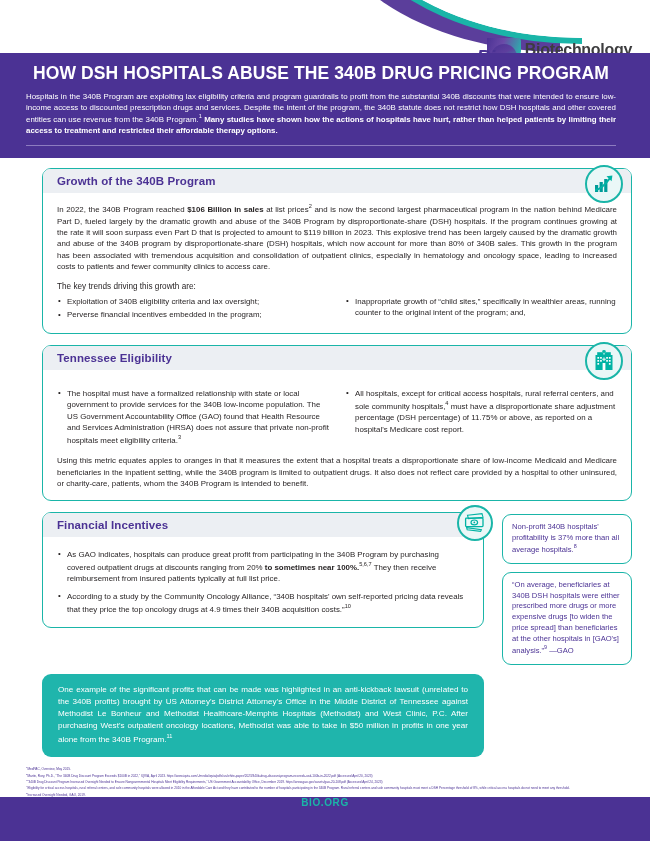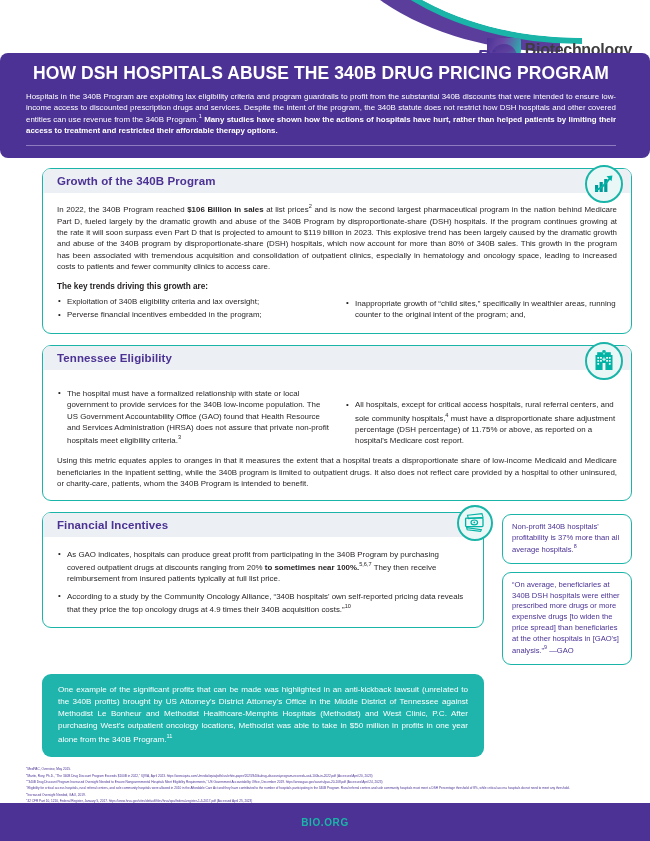--- a/index.html
+++ b/index.html
@@ -103,21 +103,20 @@
     font-weight: bold;
     color: #1ab5a8;
     letter-spacing: 0.1px;
     margin-top: 1px;
   }
 
   
   .header {
     background: #4b3294;
     padding: 10px 34px 12px 26px;
-    border-radius: 8px;
   }
   .header h1 {
     color: #ffffff;
     font-size: 17.5px;
     font-weight: bold;
     letter-spacing: 0.1px;
     text-align: center;
     line-height: 1.18;
     margin-bottom: 7px;
   }
@@ -163,21 +162,21 @@
     padding: 9px 14px 10px 14px;
     color: #231f20;
     font-size: 7.9px;
     line-height: 1.45;
   }
   .card-body p { text-align: justify; }
   .card-body .bold { font-weight: bold; }
   .card-body sup { font-size: 5.6px; vertical-align: super; }
 
   .subhead {
-    font-weight: bold;
+    font-weight: normal;
     font-size: 8.2px;
     color: #231f20;
     margin-top: 8px;
   }
   ul.bl {
     list-style: none;
     margin-top: 3px;
   }
   ul.bl li {
     position: relative;
@@ -188,21 +187,20 @@
   ul.bl li::before {
     content: "\2022";
     position: absolute;
     left: 1px;
     top: -0.5px;
     color: #231f20;
   }
   .twocol {
     display: flex;
     gap: 16px;
-    align-items: flex-end;
   }
   .twocol > div { flex: 1; }
 
   
   .badge {
     position: absolute;
     right: 8px;
     top: -4px;
     width: 38px;
     height: 38px;
@@ -263,24 +261,23 @@
     word-break: break-all;
   }
   .footnotes sup { font-size: 2.5px; vertical-align: super; }
 
   
   .footer {
     position: absolute;
     left: 0;
     bottom: 0;
     width: 650px;
-    height: 38px;
+    height: 44px;
     background: #4b3294;
     display: flex;
-    align-items: center;
     justify-content: center;
   }
   .footer span {
     color: #1ab5a8;
     font-size: 10px;
     font-weight: bold;
     letter-spacing: 0.6px;
   }
 </style>
 </head>

